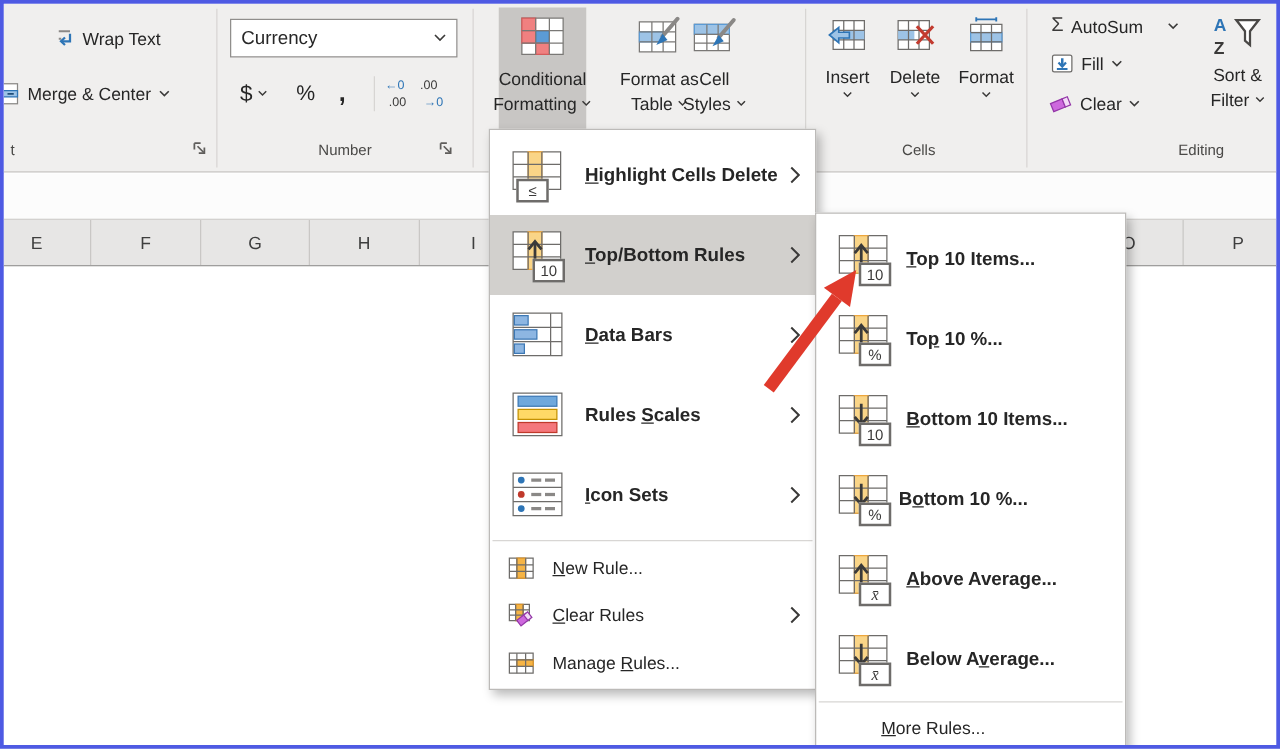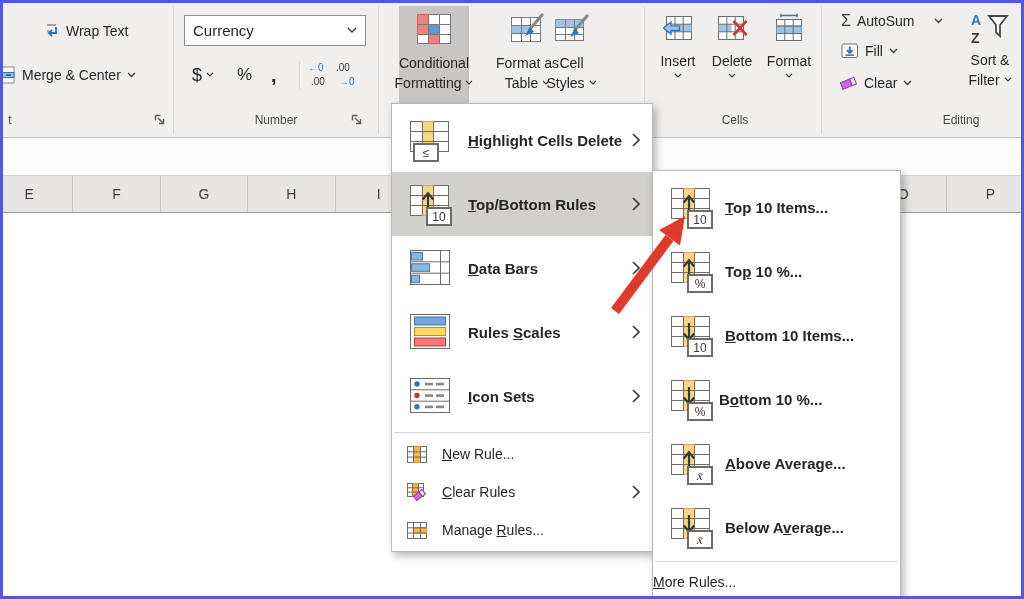--- a/index.html
+++ b/index.html
@@ -49,21 +49,21 @@
   .mi.hl { background:#d2d0cd; }
   .mi .arrow { position:absolute; right:12px; line-height:0; }
   .msep { border-top:1px solid #d8d6d4; margin:2px 2px; }
   u { text-decoration:underline; }
   .ic44 { position:relative; width:44px; height:44px; flex:0 0 44px; }
   .ic22 { position:relative; width:22px; height:22px; flex:0 0 22px; }
   .badge { position:absolute; right:0; bottom:0; width:26px; height:19px; background:#fff; border:2px solid #6e6c6a;
            display:flex; align-items:center; justify-content:center; font-size:12px; color:#3b3a39; }
   .badge.left { right:auto; left:5px; }
   .badge.avg { font-style:italic; font-family:"Liberation Serif", serif; font-size:13px; }
-  .more-row { height:36px; display:flex; align-items:center; font-size:14px; color:#262626; }
+  .more-row { height:36px; display:flex; align-items:center; padding-left:52px; font-size:14px; color:#262626; }
   
   .overlay { position:absolute; left:0; top:0; width:1024px; height:599px; pointer-events:none; z-index:10; }
 </style>
 </head>
 <body>
 
 <div class="screen">
 
   <div class="ribbon">
 

